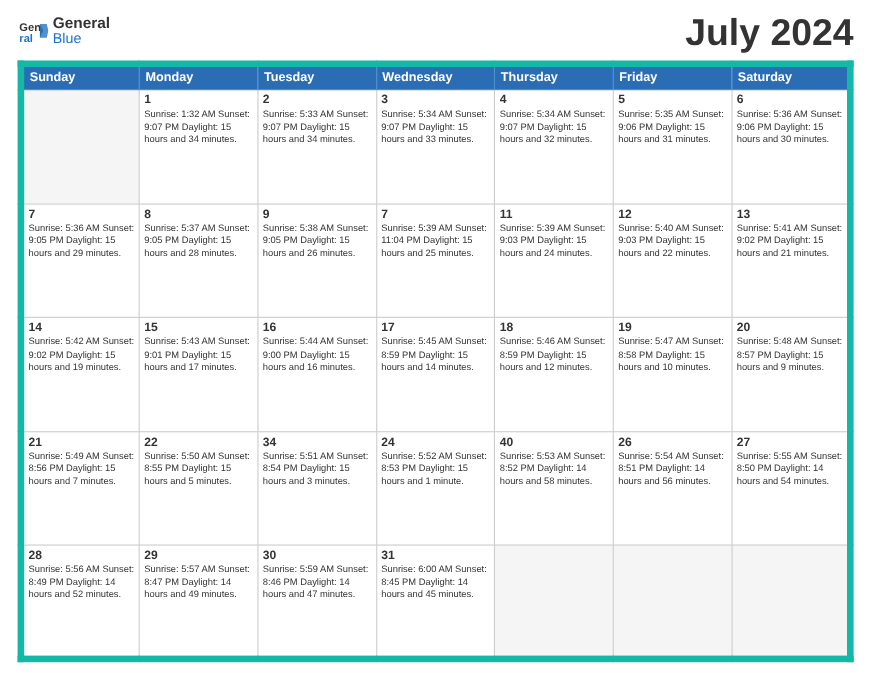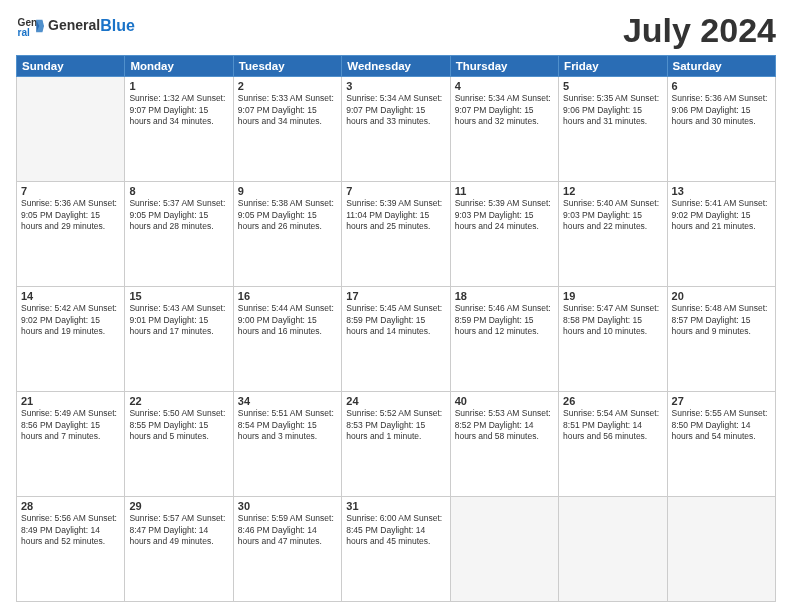--- a/index.html
+++ b/index.html
@@ -41,21 +41,21 @@
       font-weight: bold;
       color: #333;
       line-height: 1.1;
     }
     .subtitle {
       font-size: 14px;
       color: #555;
     }
     .calendar {
       flex: 1;
-      border: 1px solid #14b8a6;
+      border: 6px solid #14b8a6;
       border-collapse: collapse;
       width: 100%;
       table-layout: fixed;
     }
     .calendar thead tr th {
       background: #2a6db5;
       color: #fff;
       font-size: 11.5px;
       font-weight: bold;
       text-align: left;
@@ -91,23 +91,23 @@
 
 <div class="page">
   <div class="header">
     <div class="logo">
       <svg class="logo-icon" viewBox="0 0 36 36">
         <text x="2" y="18" font-size="13" font-weight="bold" fill="#333" font-family="Arial">Gene</text>
         <text x="2" y="31" font-size="13" font-weight="bold" fill="#1a73c8" font-family="Arial">ral</text>
         <polygon points="26,10 36,18 26,26" fill="#2a6db5"></polygon>
         <polygon points="26,10 34,10 36,18 34,26 26,26 30,18" fill="#5090cc"></polygon>
       </svg>
-      <div style="display:flex;flex-direction:row;line-height:1.15;">
+      <div style="display:flex;flex-direction:column;line-height:1.15;">
         <span style="font-size:14px;font-weight:bold;color:#333;">General</span>
-        <span style="font-size:16px;font-weight:bold;color:#1a73c8;">Blue</span>
+        <span style="font-size:13px;font-weight:normal;color:#1a73c8;">Blue</span>
       </div>
     </div>
     <div class="title-block">
       <div class="main-title">July 2024</div>
     </div>
   </div>
 
   <table class="calendar">
     <thead>
       <tr>

